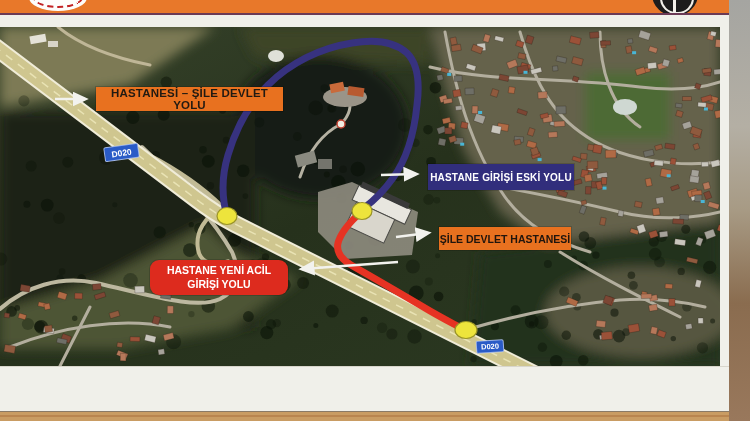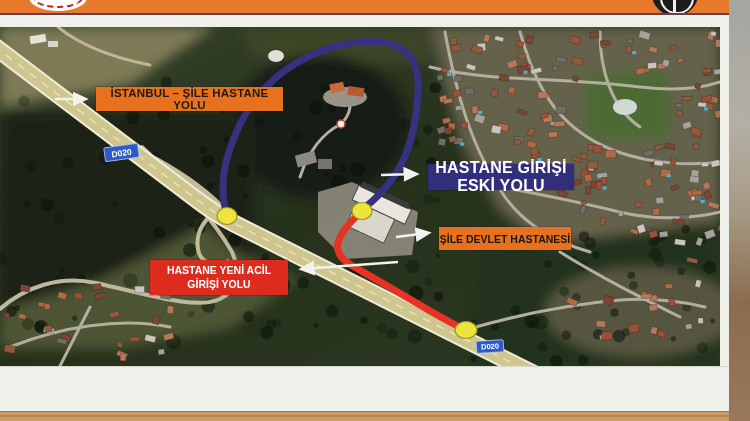--- a/index.html
+++ b/index.html
@@ -30,25 +30,25 @@
             border-top:1px solid #d8d6cc;z-index:6;}
   .wood-plank{position:absolute;left:0;top:411px;width:729px;height:10px;z-index:6;
             background:repeating-linear-gradient(180deg,var(--wood) 0 3px,#b9854f 3px 5px,var(--wood) 5px 8px);
             border-top:1px solid #8a7a66;border-bottom:3px solid #3f3226;}
   
   .map-label{position:absolute;display:flex;align-items:center;justify-content:center;text-align:center;
              font-weight:bold;z-index:4;box-shadow:0 0 0 1px rgba(0,0,0,.15);}
   .lbl-highway{left:96px;top:87px;width:187px;height:24px;background:var(--label-orange);
                color:#211a12;font-size:11.5px;letter-spacing:.2px;}
   .lbl-old{left:428px;top:164px;width:146px;height:26px;background:var(--label-navy);
-               color:#fff;font-size:16px;letter-spacing:.2px;}
+               color:#fff;font-size:10px;letter-spacing:.2px;}
   .lbl-hospital{left:439px;top:227px;width:132px;height:23px;background:var(--label-orange);
                color:#20150d;font-size:10.5px;}
   .lbl-new{left:150px;top:260px;width:138px;height:35px;background:var(--label-red);
-               color:#fff;font-size:10.5px;line-height:1.3;flex-direction:column;}
+               color:#fff;font-size:10.5px;line-height:1.3;flex-direction:column;border-radius:9px;}
   .d020{position:absolute;z-index:4;background:var(--badge-blue);color:#fff;font-weight:bold;
         display:flex;align-items:center;justify-content:center;border:1px solid rgba(255,255,255,.55);
         border-radius:2px;}
   .d020-1{left:104px;top:145px;width:33px;height:13px;font-size:8.5px;transform:rotate(-8deg);}
   .d020-2{left:476px;top:340px;width:26px;height:11px;font-size:7.5px;transform:rotate(-4deg);}
 </style>
 </head>
 <body>
 
 <div id="stage">
@@ -498,21 +498,21 @@
 
       <g stroke="#f2f2ee" stroke-width="2.5" fill="none">
         <path d="M55,72 L85,72" marker-end="url(#ah)"></path>
         <path d="M381,148 L416,147" marker-end="url(#ah)"></path>
         <path d="M396,210 L428,206" marker-end="url(#ah)"></path>
         <path d="M398,235 L302,242" marker-end="url(#ah)"></path>
       </g>
     </svg>
   </div>
 
-  <div class="map-label lbl-highway">İSTANBUL – ŞİLE HASTANE YOLU</div>
+  <div class="map-label lbl-highway">HASTANESİ – ŞİLE DEVLET YOLU</div>
   <div class="map-label lbl-old">HASTANE GİRİŞİ ESKİ  YOLU</div>
   <div class="map-label lbl-hospital">ŞİLE DEVLET HASTANESİ</div>
   <div class="map-label lbl-new">
     <span>HASTANE YENİ ACİL</span>
     <span>GİRİŞİ YOLU</span>
   </div>
   <div class="d020 d020-1">D020</div>
   <div class="d020 d020-2">D020</div>
 
   <div class="board-right-border"></div>

